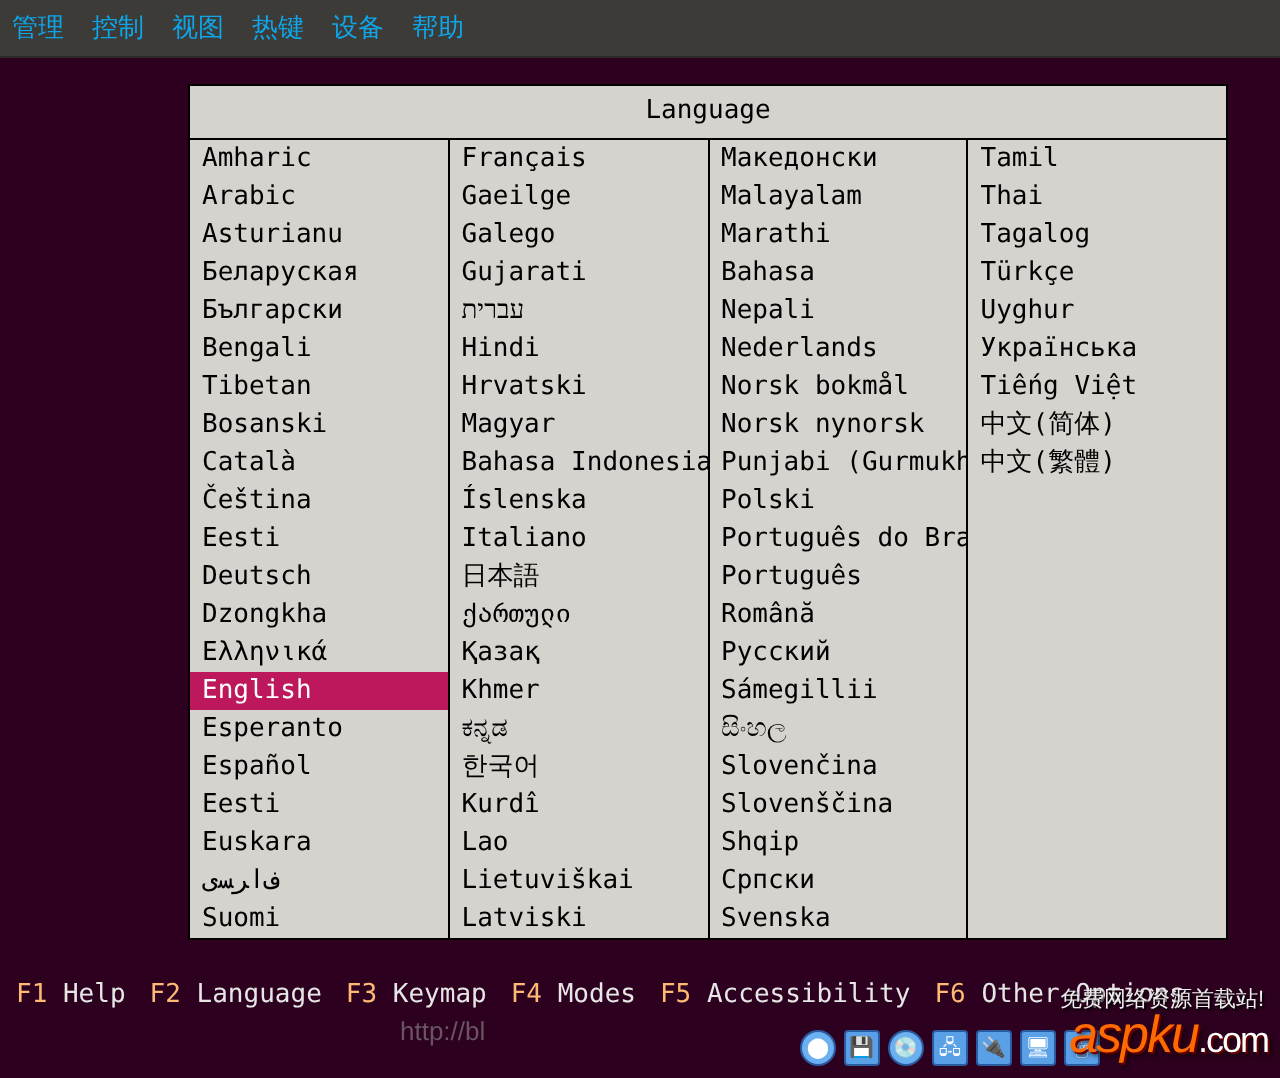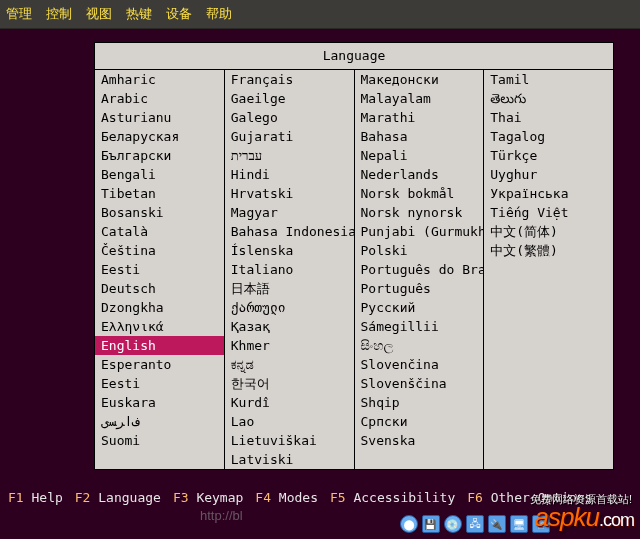--- a/index.html
+++ b/index.html
@@ -1,16 +1,16 @@
 <!DOCTYPE html>
 <html><head>
 <meta charset="utf-8">
 <style>
   html,body{margin:0;padding:0;width:640px;height:539px;overflow:hidden;background:#2c001e;font-family:"DejaVu Sans Mono","Courier New",monospace;font-size:13px;color:#fff}
-  .menubar{height:28px;background:#3c3b37;display:flex;align-items:center;padding:0 6px;gap:14px;color:#fde047;font-family:sans-serif;font-size:13px;border-bottom:1px solid #2a2926}
+  .menubar{height:28px;background:#3c3b37;display:flex;align-items:center;padding:0 6px;gap:14px;color:#0ea5e9;font-family:sans-serif;font-size:13px;border-bottom:1px solid #2a2926}
   .menubar span{cursor:default}
   .screen{position:absolute;left:0;top:28px;right:0;bottom:0}
   .lang-box{position:absolute;left:94px;top:14px;width:520px;background:#d6d2ce}
   .lang-title{height:26px;line-height:26px;text-align:center;color:#000;border:1px solid #000;font-family:"DejaVu Sans Mono",monospace}
   .lang-grid{display:flex;border:1px solid #000;border-top:none;background:#d6d2ce}
   .lang-col{flex:1;min-width:0;border-right:1px solid #000}
   .lang-col:last-child{border-right:none}
   .lang-item{height:19px;line-height:19px;padding:0 6px;color:#000;white-space:nowrap;overflow:hidden;text-overflow:clip;font-family:"DejaVu Sans Mono",monospace}
   .lang-item.selected{background:#be185d;color:#fff}
   .fkeys{position:absolute;left:8px;bottom:34px;right:8px;color:#e6e6e6;font-family:"DejaVu Sans Mono",monospace;font-size:13px;display:flex;gap:12px;white-space:nowrap}
@@ -49,20 +49,21 @@
           <div class="lang-item">Tibetan</div>
           <div class="lang-item">Bosanski</div>
           <div class="lang-item">Català</div>
           <div class="lang-item">Čeština</div>
           <div class="lang-item">Eesti</div>
           <div class="lang-item">Deutsch</div>
           <div class="lang-item">Dzongkha</div>
           <div class="lang-item">Ελληνικά</div>
           <div class="lang-item selected">English</div>
           <div class="lang-item">Esperanto</div>
+          <div class="lang-item">Español</div>
           <div class="lang-item">Eesti</div>
           <div class="lang-item">Euskara</div>
           <div class="lang-item">ﻑﺍﺮﺴﻯ</div>
           <div class="lang-item">Suomi</div>
         </div>
         <div class="lang-col">
           <div class="lang-item">Français</div>
           <div class="lang-item">Gaeilge</div>
           <div class="lang-item">Galego</div>
           <div class="lang-item">Gujarati</div>
@@ -90,32 +91,32 @@
           <div class="lang-item">Marathi</div>
           <div class="lang-item">Bahasa</div>
           <div class="lang-item">Nepali</div>
           <div class="lang-item">Nederlands</div>
           <div class="lang-item">Norsk bokmål</div>
           <div class="lang-item">Norsk nynorsk</div>
           <div class="lang-item">Punjabi (Gurmukhi)</div>
           <div class="lang-item">Polski</div>
           <div class="lang-item">Português do Brasil</div>
           <div class="lang-item">Português</div>
+          <div class="lang-item">Română</div>
           <div class="lang-item">Русский</div>
           <div class="lang-item">Sámegillii</div>
           <div class="lang-item">සිංහල</div>
           <div class="lang-item">Slovenčina</div>
           <div class="lang-item">Slovenščina</div>
           <div class="lang-item">Shqip</div>
           <div class="lang-item">Српски</div>
           <div class="lang-item">Svenska</div>
         </div>
         <div class="lang-col">
           <div class="lang-item">Tamil</div>
-          <div class="lang-item">తెలుగు</div>
           <div class="lang-item">Thai</div>
           <div class="lang-item">Tagalog</div>
           <div class="lang-item">Türkçe</div>
           <div class="lang-item">Uyghur</div>
           <div class="lang-item">Українська</div>
           <div class="lang-item">Tiếng Việt</div>
           <div class="lang-item">中文(简体)</div>
           <div class="lang-item">中文(繁體)</div>
         </div>
       </div>

